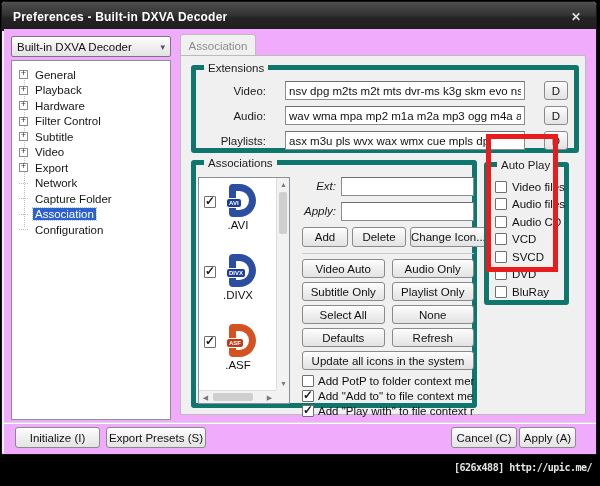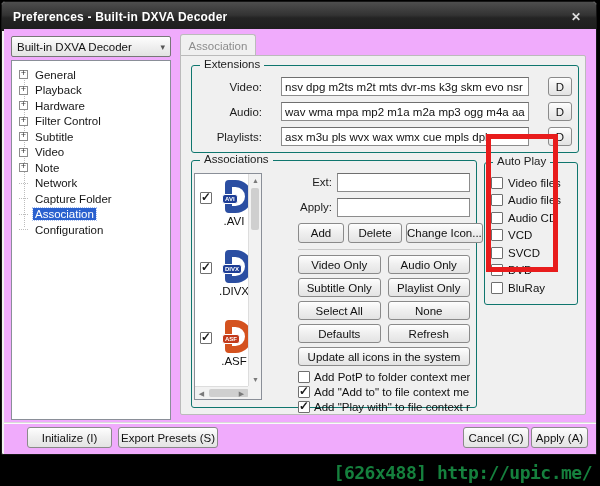--- a/index.html
+++ b/index.html
@@ -68,50 +68,50 @@
     background:#f0f0f0; border:1px solid #bbb; border-bottom:none;
     border-radius:3px 3px 0 0;
     font-size:11.5px; color:#8c8c8c;
     display:flex; align-items:center; justify-content:center;
   }
   .tabpage {
     position:absolute; left:176px; top:26px; width:406px; height:360px;
     background:#f0f0f0; border:1px solid #bbb; border-radius:0 2px 2px 2px;
   }
   .groupbox {
-    position:absolute; border:1px solid #0f766e; border-radius:3px;
+    position:absolute; border:5px solid #0f766e; border-radius:3px;
   }
   .legend {
     position:absolute; top:-8px; left:8px; background:#f0f0f0;
     font-size:11.5px; color:#1c1c1c; padding:0 4px; white-space:nowrap;
   }
   #gb-extensions { left:10px; top:9px; width:388px; height:88px; }
   #gb-assoc { left:10px; top:104px; width:286px; height:248px; }
-  #gb-autoplay { left:303px; top:106px; width:94px; height:143px; }
+  #gb-autoplay { left:303px; top:106px; width:85px; height:143px; }
 
   .ext-row { display:flex; align-items:center; margin:6px 6px 0 6px; height:19px;gap:14px; }
   .ext-row:first-of-type { margin-top:11px; }
   .ext-label { width:64px; text-align:right; font-size:11.5px; color:#1c1c1c; margin-right:5px; flex:none; }
   .txt {
     flex:1; height:19px; border:1px solid #8c8c8c; border-top-color:#6f6f6f;
     background:#fff; font-family:"Liberation Sans",sans-serif; font-size:11.5px;
     padding:0 3px; color:#111; min-width:0;
   }
   .btn {
     border:1px solid #8a8a8a; border-radius:3px;
     background:linear-gradient(#fefefe,#f0f0f0 45%,#e3e3e3);
     font-family:"Liberation Sans",sans-serif; font-size:11.5px; color:#111;
     height:20px; display:flex; align-items:center; justify-content:center;
     white-space:nowrap;
   }
   .dbtn { width:24px; height:19px; margin-left:5px; flex:none; }
 
   
   .filelist {
-    position:absolute; left:2px; top:12px; width:68px; height:227px;
+    position:absolute; left:2px; top:12px; width:92px; height:227px;
     background:#fff; border:1px solid #8a8f98;
   }
   .file-item { position:relative; height:70px; padding-top:6px; }
   .cb {
     width:12px; height:12px; border:1px solid #6f6f6f; background:#fff;
     border-radius:1px; flex:none; position:relative;
   }
   .cb.checked::after {
     content:"✓"; position:absolute; left:0px; top:-3px;
     font-size:12px; font-weight:bold; color:#1a1a1a;
@@ -137,21 +137,21 @@
   .sb-arrow { position:absolute; color:#7a7a7a; font-size:7px; text-align:center; width:13px; line-height:13px; }
   .vsb .up { top:0; } .vsb .down { bottom:0; }
   .hsb .left { left:0; } .hsb .right { right:0; }
   .vsb .thumb { position:absolute; left:2px; right:2px; top:14px; height:42px; background:#cfcfcf; border-radius:2px; }
   .hsb .thumb { position:absolute; top:2px; bottom:2px; left:14px; width:40px; background:#cfcfcf; border-radius:2px; }
 
   
   .assoc-controls { position:absolute; left:106px; top:11px; width:172px; }
   .field-row { display:flex; align-items:center; height:20px; }
   .field-row + .field-row { margin-top:5px; }
-  .field-label { width:34px; text-align:right; font-size:11.5px; color:#1c1c1c; margin-right:5px; flex:none; }
+  .field-label { width:34px; text-align:right; font-size:11.5px; color:#1c1c1c; margin-right:5px; flex:none;font-style:italic; }
   .edit-row { display:flex; margin-top:6px; gap:4px;align-items:flex-end; }
   .edit-row .btn:nth-child(1){ width:46px; flex:none; }
   .edit-row .btn:nth-child(2){ width:54px; flex:none; }
   .edit-row .btn:nth-child(3){ flex:1; }
   .sep { border-top:1px solid #c9c9c9; margin:6px 0 5px 0; }
   .sel-grid { display:grid; grid-template-columns:1fr 1fr; column-gap:7px; row-gap:4px; }
   .sel-grid .btn { height:19px; }
   .update-btn { margin-top:4px; width:100%; height:19px; }
   .ctx-row { display:flex; align-items:center; margin-top:4px; height:13px; overflow:hidden; white-space:nowrap; }
   .ctx-row + .ctx-row { margin-top:2px; }
@@ -165,31 +165,31 @@
   .ap-label { font-size:11.5px; color:#111; }
 
   
   .red-rect {
     position:absolute; left:484px; top:132px; width:72px; height:138px;
     border:5px solid #e81c1c; z-index:30;
   }
 
   
   .footer-line { position:absolute; left:0; right:0; top:393px; border-top:1px solid #dadada; box-shadow:0 1px 0 #fbfbfb; }
-  .footer-btn { position:absolute; top:398px; height:21px;margin-left:12px; }
+  .footer-btn { position:absolute; top:398px; height:21px; }
   #btn-initialize { left:11px; width:85px; }
   #btn-export { left:102px; width:100px; }
   #btn-ok { left:380px; width:63px; }
   #btn-cancel { left:447px; width:66px; }
   #btn-apply { left:515px; width:57px; }
 
   .watermark {
     position:absolute; right:8px; top:462px;
-    color:#15803d; font-family:"DejaVu Sans Mono", monospace;
-    font-size:18px; font-weight:bold; letter-spacing:-0.5px;
+    color:#e5e5e5; font-family:"DejaVu Sans Mono", monospace;
+    font-size:10px; font-weight:bold; letter-spacing:-0.5px;
   }
 </style>
 </head>
 <body>
 
 <div id="dialog">
   <div class="titlebar">
     <span class="title">Preferences - Built-in DXVA Decoder</span>
     <span class="close-btn">✕</span>
   </div>
@@ -222,21 +222,21 @@
           <div class="tree-item">
             <span class="expander">+</span>
             <span class="tree-label">Subtitle</span>
           </div>
           <div class="tree-item">
             <span class="expander">+</span>
             <span class="tree-label">Video</span>
           </div>
           <div class="tree-item">
             <span class="expander">+</span>
-            <span class="tree-label">Note</span>
+            <span class="tree-label">Export</span>
           </div>
           <div class="tree-item">
             <span class="leaf-dash"></span>
             <span class="tree-label">Network</span>
           </div>
           <div class="tree-item">
             <span class="leaf-dash"></span>
             <span class="tree-label">Capture Folder</span>
           </div>
           <div class="tree-item selected">
@@ -323,21 +323,21 @@
             <label class="field-label">Apply:</label>
             <input class="txt" value="" style="">
           </div>
           <div class="edit-row">
             <div class="btn">Add</div>
             <div class="btn">Delete</div>
             <div class="btn">Change Icon...</div>
           </div>
           <div class="sep"></div>
           <div class="sel-grid" id="sel-grid">
-              <div class="btn">Video Only</div>
+              <div class="btn">Video Auto</div>
               <div class="btn">Audio Only</div>
               <div class="btn">Subtitle Only</div>
               <div class="btn">Playlist Only</div>
               <div class="btn">Select All</div>
               <div class="btn">None</div>
               <div class="btn">Defaults</div>
               <div class="btn">Refresh</div>
             </div>
           <div class="btn update-btn">Update all icons in the system</div>
           <div id="ctx-checks">

